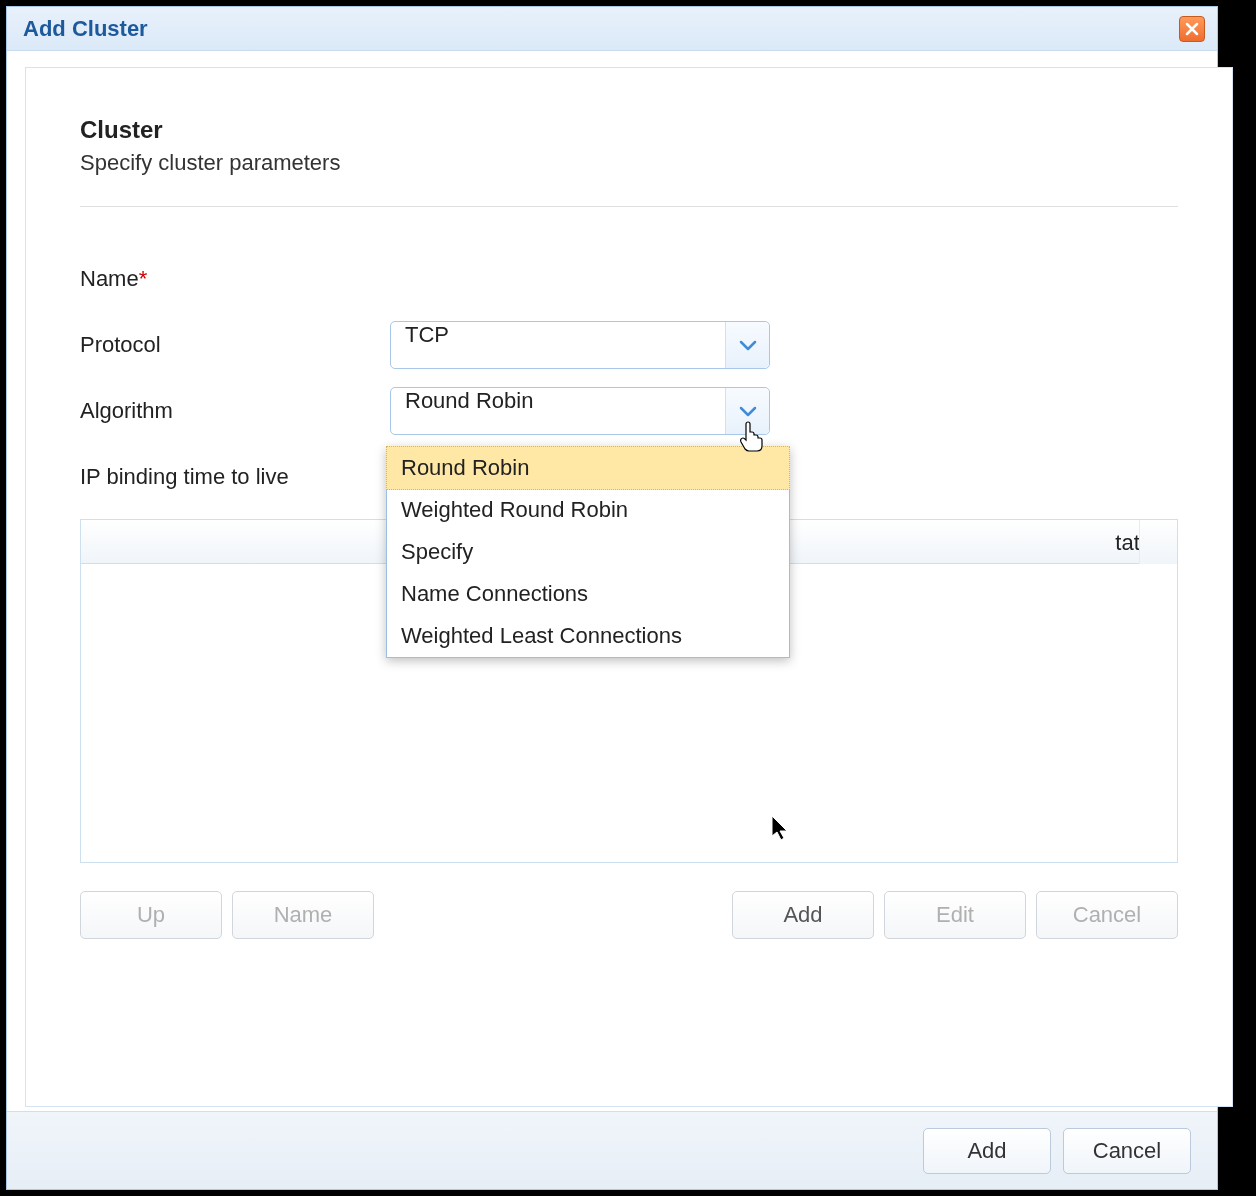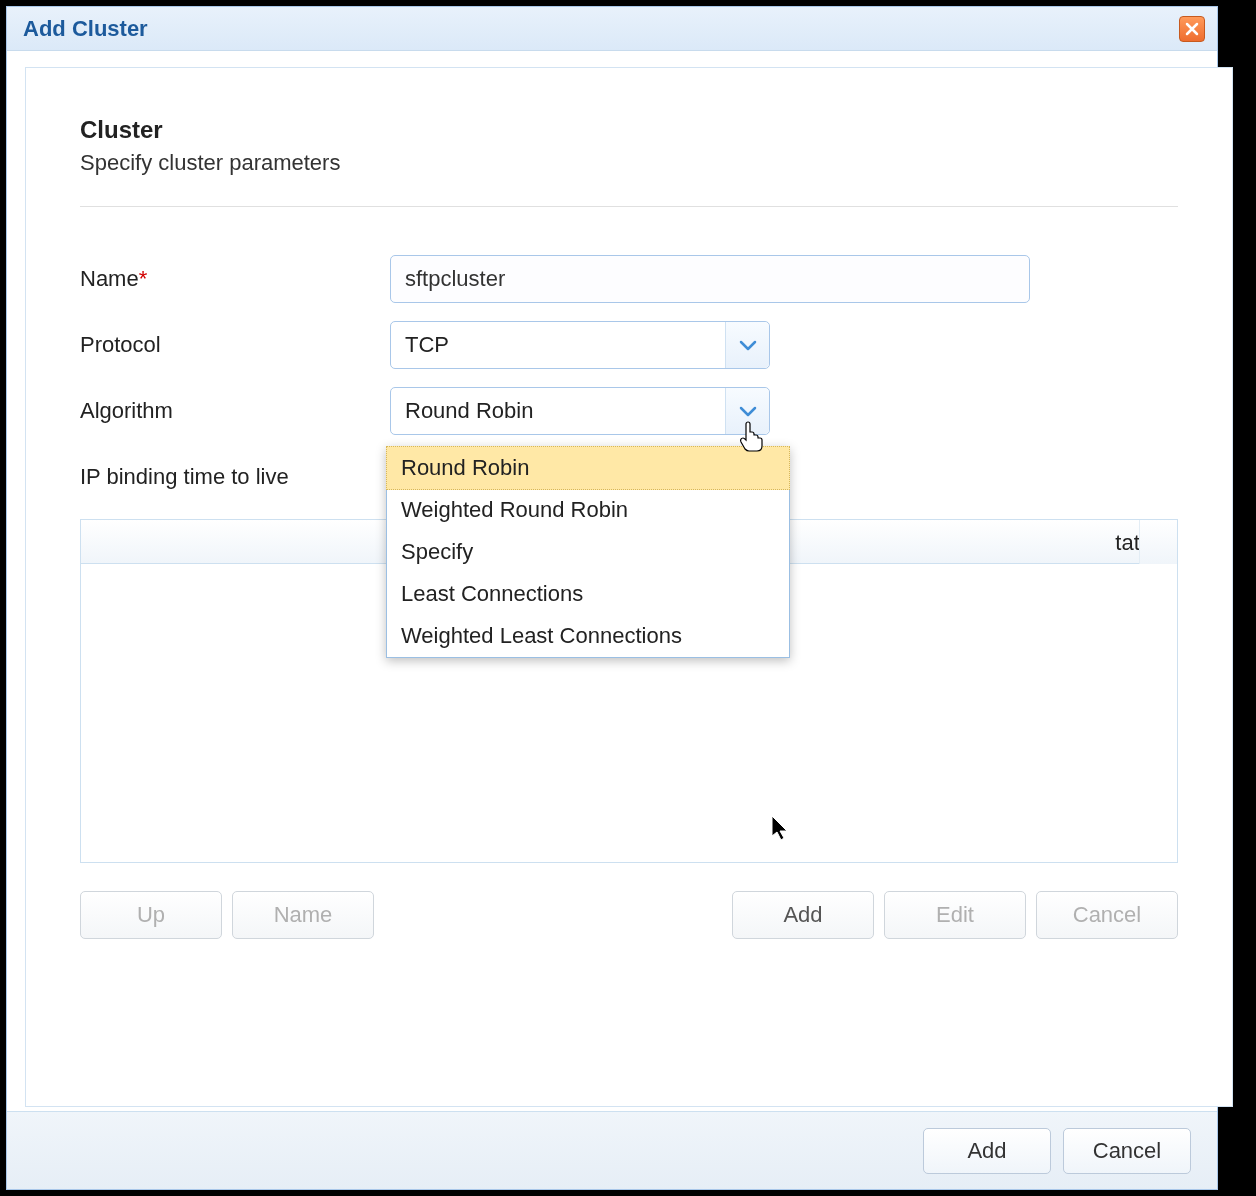--- a/index.html
+++ b/index.html
@@ -103,21 +103,20 @@
       outline: none;
       background: #fdfdff;
     }
     .combo {
       position: relative;
       width: 380px;
       height: 48px;
       border: 1px solid #a9c7e9;
       border-radius: 5px;
       display: flex;
-      align-items: center;
       background: #fff;
     }
     .combo-text {
       flex: 1;
       padding: 0 14px;
       font-size: 22px;
       color: #222;
     }
     .combo-trigger {
       width: 44px;
@@ -271,21 +270,20 @@
 
   <div class="inner-panel">
     <div class="section-title">Cluster</div>
     <div class="section-subtitle">Specify cluster parameters</div>
     <hr class="hr">
 
     <div class="form-row">
       <div class="form-label">
         <span>Name</span><span class="required-star">*</span>
       </div>
-      <input class="text-input" type="text" value="sftpcluster" style="">
     </div>
 
     <div class="form-row">
       <div class="form-label">Protocol</div>
       <div class="combo">
         <div class="combo-text">TCP</div>
         <div class="combo-trigger">
           <svg class="chevron-down" viewBox="0 0 18 12">
               <path d="M2 3 L9 10 L16 3" stroke="#3f8dd6" stroke-width="2.5" fill="none" stroke-linecap="round" stroke-linejoin="round"></path>
             </svg>
@@ -326,21 +324,21 @@
         <div class="btn">Add</div>
         <div class="btn disabled">Edit</div>
         <div class="btn disabled">Cancel</div>
       </div>
     </div>
 
     <div class="dropdown">
       <div class="dropdown-item highlighted">Round Robin</div>
       <div class="dropdown-item">Weighted Round Robin</div>
       <div class="dropdown-item">Specify</div>
-      <div class="dropdown-item">Least Connections</div>
+      <div class="dropdown-item">Name Connections</div>
       <div class="dropdown-item">Weighted Least Connections</div>
     </div>
 
     <div class="cursor-hand">
       <svg width="28" height="32" viewBox="0 0 28 32">
           <path d="M10 2 C11 2 12 3 12 4 L12 12 L14 12 C15 12 16 13 16 14 L16 15 L18 15 C19 15 20 16 20 17 L20 18 L22 18 C23 18 24 19 24 20 L24 26 C24 29 22 31 19 31 L11 31 C9 31 8 30 7 29 L3 22 C2 20 3 18 5 18 C6 18 7 19 8 20 L8 4 C8 3 9 2 10 2 Z" fill="#fff" stroke="#000" stroke-width="1.2"></path>
         </svg>
     </div>
 
     <div class="cursor-arrow">

